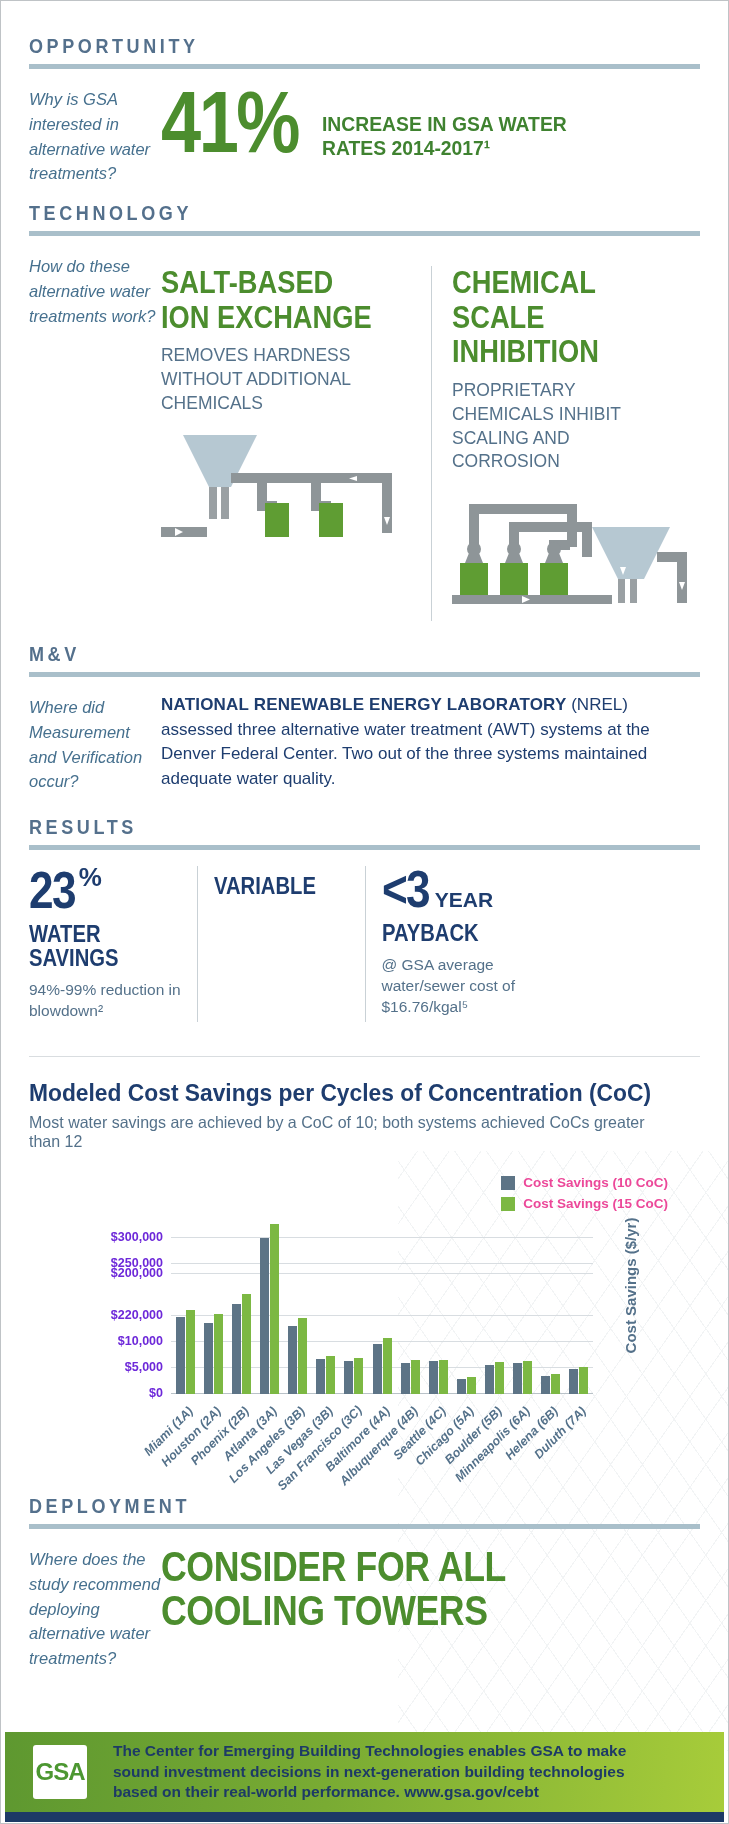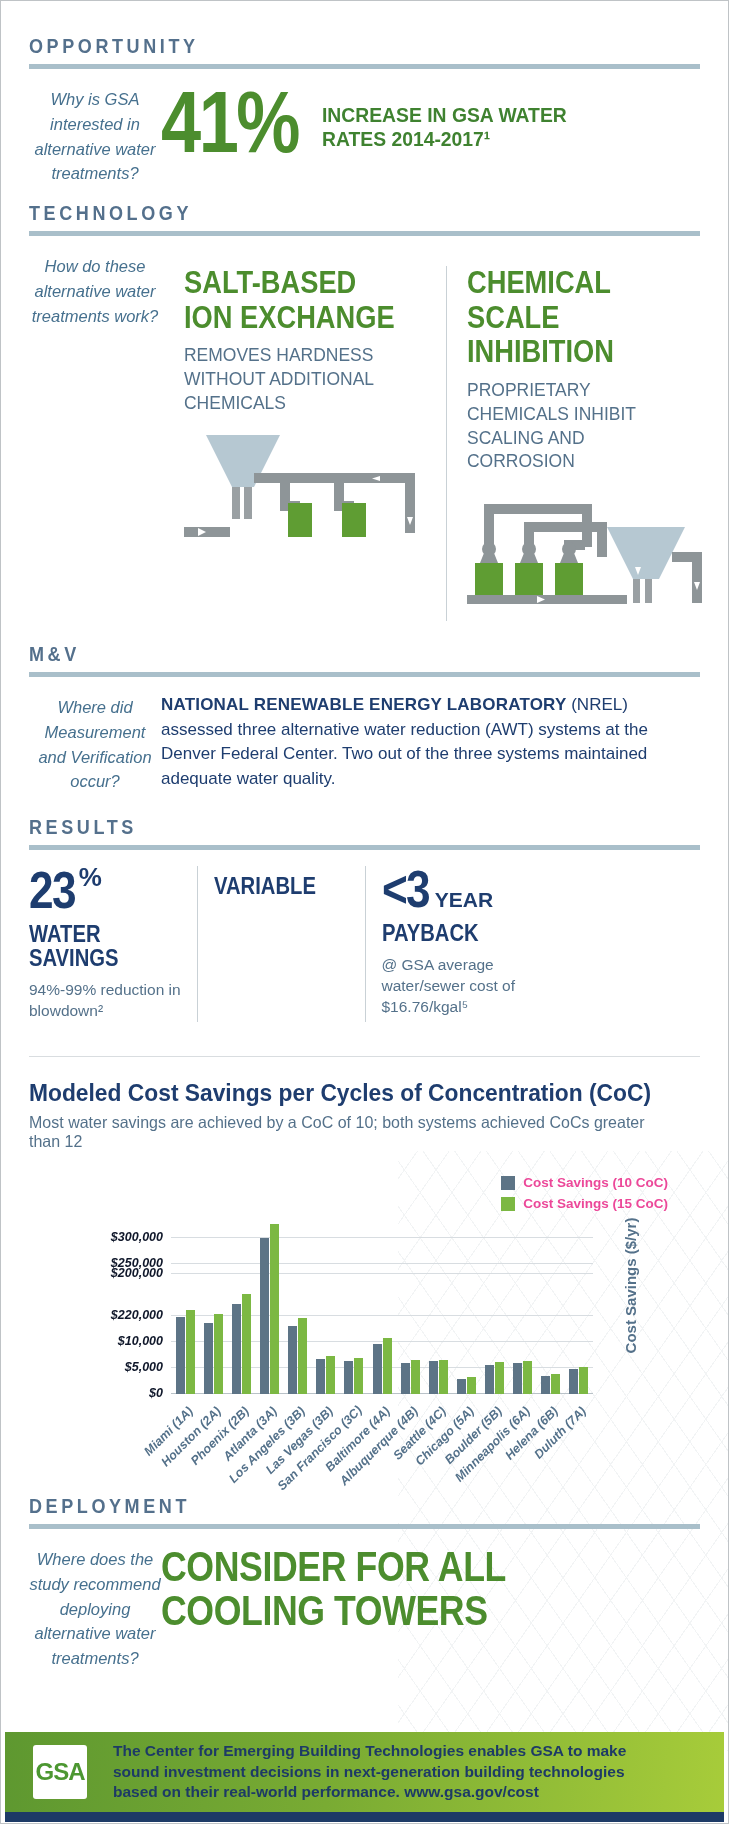--- a/index.html
+++ b/index.html
@@ -27,33 +27,33 @@
   .hero-title { color:#ffffff; font-size:35px; line-height:1.04; margin-top:7px; letter-spacing:.5px;
                 transform:scaleX(.88); transform-origin:0 0; white-space:pre-line; font-weight:400; }
 
   
   .section { padding:0 28px; }
   .sec-label { color:#54708c; font-weight:bold; font-size:20px; letter-spacing:4px;
                transform:scaleX(.9); transform-origin:0 50%; display:inline-block; }
   .sec-rule { height:5px; background:#a9bfca; margin-top:6px; }
   .row { display:flex; }
   .qcol { width:132px; flex:0 0 132px; color:#46708e; font-style:italic; font-size:16.5px;
-          line-height:1.5; padding-top:2px;text-align:center; }
+          line-height:1.5; padding-top:2px; }
   .maincol { flex:1; }
 
   
   .opp-row { align-items:flex-start; margin-top:16px; }
-  .stat-wrap { display:flex; align-items:center; }
+  .stat-wrap { display:flex; align-items:flex-end; }
   .stat-big { color:#4c8d2e; font-size:88px; font-weight:bold; line-height:.85; letter-spacing:-3px;
               transform:scaleX(.82); transform-origin:0 0; }
   .stat-label { color:#3f8230; font-weight:bold; font-size:21px; line-height:1.15; margin-left:-6px;
                 margin-top:10px; width:300px; transform:scaleX(.92); transform-origin:0 0; }
 
   
-  .tech-cols { display:flex; margin-top:14px;margin-left:23px; }
+  .tech-cols { display:flex; margin-top:14px; }
   .tech-col { width:50%; padding-right:18px; }
   .tech-col.right { border-left:1px solid #c9d1d6; padding-left:20px; padding-right:0; }
   .green-h2 { color:#4c8d2e; font-size:31px; font-weight:bold; line-height:1.12; letter-spacing:0;
               transform:scaleX(.88); transform-origin:0 0; white-space:pre-line; }
   .tech-sub { color:#54718a; font-size:19px; line-height:1.25; margin-top:8px;
               transform:scaleX(.92); transform-origin:0 0; }
   .illus { margin-top:14px; }
 
   
   .mv-row { margin-top:16px; }
@@ -81,22 +81,22 @@
   .chart-title { color:#1e3d6f; font-weight:bold; font-size:24px; transform:scaleX(.95); transform-origin:0 0; }
   .chart-sub { color:#54718a; font-size:16.5px; margin-top:6px; transform:scaleX(.97); transform-origin:0 0; }
   .chart-box { position:relative; height:330px; margin-top:8px; }
   .legend { position:absolute; right:32px; top:16px; }
   .legend-item { display:flex; align-items:center; margin-bottom:6px; }
   .legend-swatch { width:14px; height:14px; margin-right:8px; }
   .legend-label { color:#ec4899; font-size:13.5px; font-weight:bold; }
   .plot { position:absolute; left:142px; top:50px; width:422px; height:185px; }
   .gridline { position:absolute; left:0; right:0; height:1px; background:#d8dde1; }
   .gridline.base { background:#b9c2c8; }
-  .ytick { position:absolute; right:calc(100% + 8px); transform:translateY(-50%); color:#0f172a;
-           font-size:12.5px; font-weight:bold; white-space:nowrap;font-style:italic; }
+  .ytick { position:absolute; right:calc(100% + 8px); transform:translateY(-50%); color:#6d28d9;
+           font-size:12.5px; font-weight:bold; white-space:nowrap; }
   .bar { position:absolute; bottom:0; width:9px; }
   .xlab { position:absolute; width:112px; text-align:right; color:#54718a; font-size:12.5px;
           font-weight:bold; font-style:italic; transform:rotate(-45deg); transform-origin:100% 0;
           white-space:nowrap; }
   .ylab-right { position:absolute; left:496px; top:118px; width:210px; text-align:center;
                 color:#54718a; font-size:15px; font-weight:bold; transform:rotate(-90deg); }
 
   
   .dep-row { margin-top:16px; }
   .dep-headline { color:#4c8d2e; font-size:42px; font-weight:bold; line-height:1.05; letter-spacing:-.5px;
@@ -199,21 +199,21 @@
       </div>
     </div>
   </div>
 
   <div class="section content-z" style="margin-top:22px;">
     <div class="sec-label">M&amp;V</div>
     <div class="sec-rule"></div>
     <div class="row mv-row">
       <div class="qcol">Where did Measurement and Verification occur?</div>
       <div class="maincol">
-        <p class="mv-par"><b>NATIONAL RENEWABLE ENERGY LABORATORY</b><span> (NREL) assessed three alternative water reduction (AWT) systems at the Denver Federal Center. Two out of the three systems maintained adequate water quality.</span></p>
+        <p class="mv-par"><b>NATIONAL RENEWABLE ENERGY LABORATORY</b><span> (NREL) assessed three alternative water treatment (AWT) systems at the Denver Federal Center. Two out of the three systems maintained adequate water quality.</span></p>
       </div>
     </div>
   </div>
 
   <div class="section content-z" style="margin-top:22px;">
     <div class="sec-label">RESULTS</div>
     <div class="sec-rule"></div>
     <div class="row res-row">
       <div class="maincol res-cards">
         <div class="res-card">
@@ -334,17 +334,17 @@
       </div>
     </div>
   </div>
 
   <div class="footer">
     <div class="gsa-box">
       <span class="gsa-text">GSA</span>
     </div>
     <div class="footer-text">
       <span>The Center for Emerging Building Technologies enables GSA to make sound investment decisions in next-generation building technologies based on their real-world performance.</span>
-      <a class="footer-link" href="#">www.gsa.gov/cost</a>
+      <a class="footer-link" href="#">www.gsa.gov/cebt</a>
     </div>
   </div>
   <div class="bottom-bar"></div>
 </div>
 
 </body></html>

